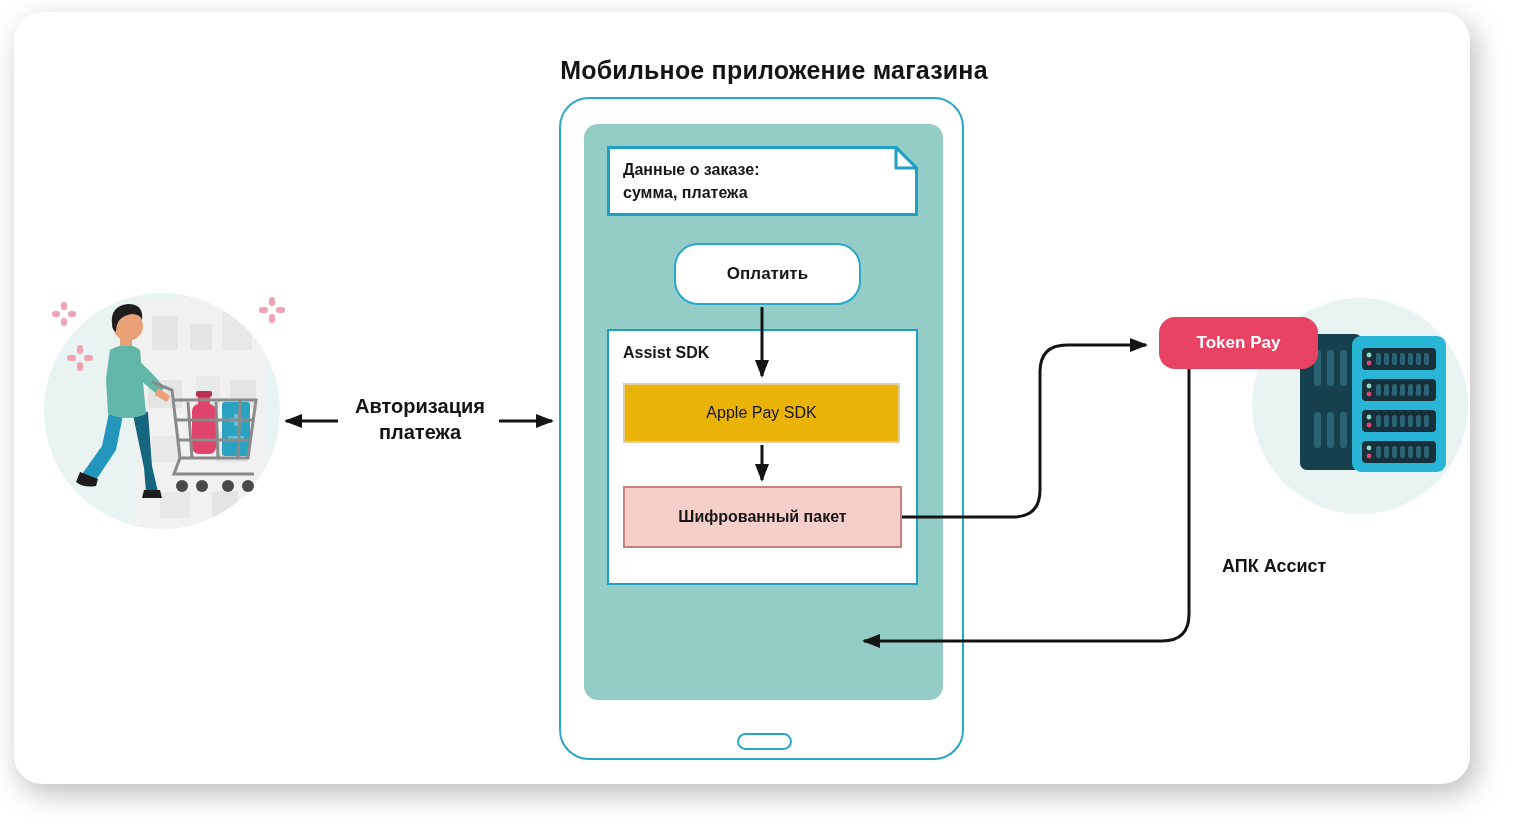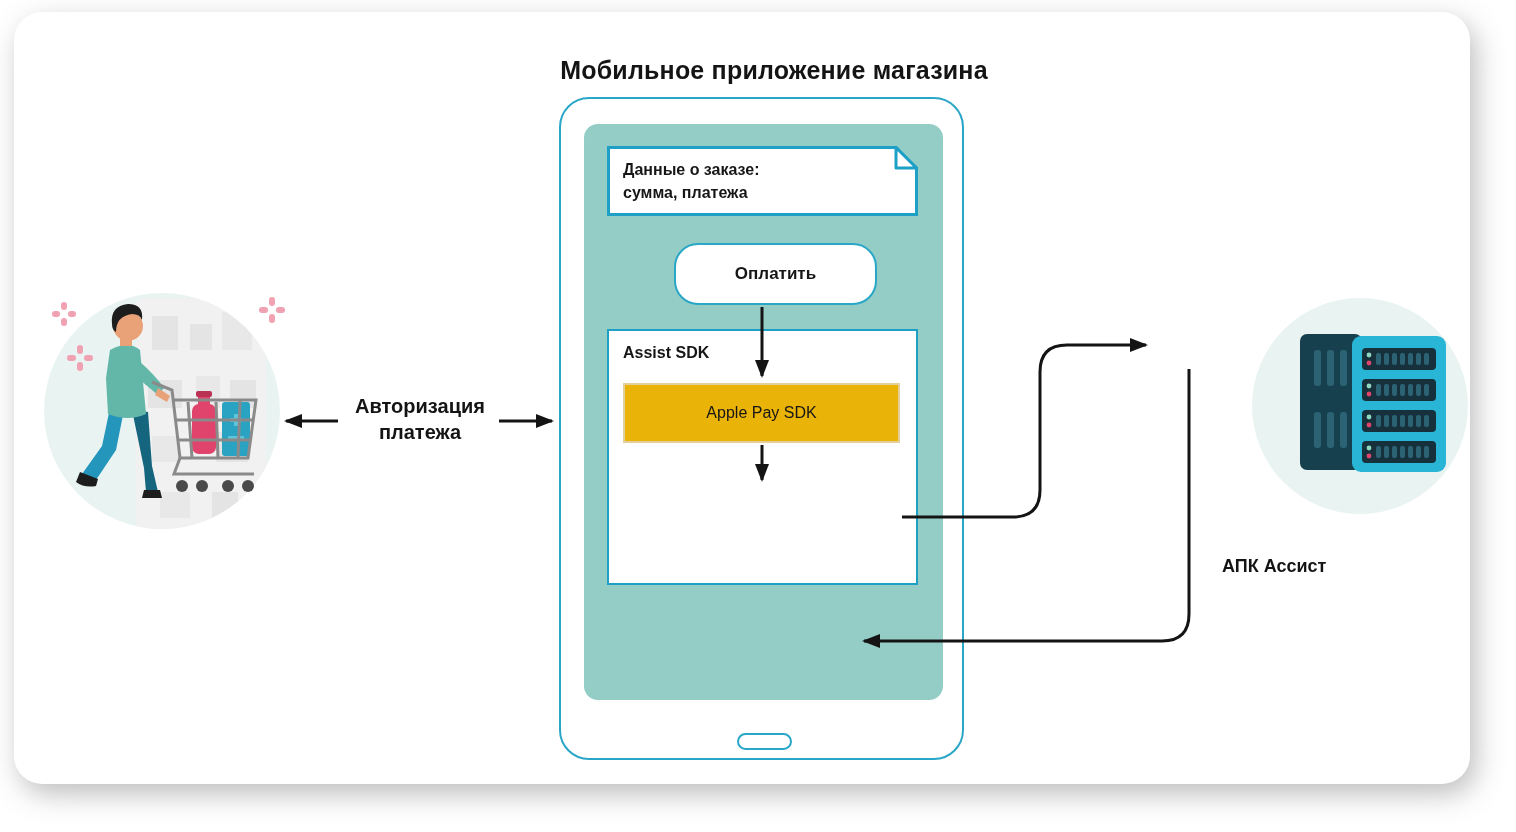--- a/index.html
+++ b/index.html
@@ -33,21 +33,21 @@
 
   
   .doc-box { left:593px; top:134px; width:294px; height:70px; }
   .doc-box svg { display:block; }
   .doc-text {
     position:absolute; left:16px; top:12px; font-size:16px; font-weight:700;
     color:#161616; line-height:1.45;
   }
 
   .pay-btn {
-    left:660px; top:231px; width:203px; height:62px;
+    left:660px; top:231px; width:187px; height:62px;
     background:#fff; border:2.5px solid #2AA6C7; border-radius:24px;
     display:flex; align-items:center; justify-content:center;
     font-size:17px; font-weight:700; color:#161616;
   }
 
   .sdk-box {
     left:593px; top:317px; width:311px; height:256px;
     background:#fff; border:2.5px solid #1E9FC5;
   }
   .sdk-label {
@@ -135,20 +135,21 @@
     </div>
 
     <div class="abs pay-btn">Оплатить</div>
 
     <div class="abs sdk-box">
       <div class="sdk-label">Assist SDK</div>
     </div>
 
     <div class="abs applepay-box">Apple Pay SDK</div>
 
+    <div class="abs packet-box">Шифрованный пакет</div>
 
 
     <div class="abs auth-label">
       <div>Авторизация</div>
       <div>платежа</div>
     </div>
 
     <svg class="abs person-illustration" width="250" height="246" viewBox="0 0 250 246">
       <defs>
         <clipPath id="circClip">
@@ -233,20 +234,21 @@
 
         <g stroke="none" fill="#4a4a4a">
           <circle cx="142" cy="198" r="6"></circle>
           <circle cx="162" cy="198" r="6"></circle>
           <circle cx="188" cy="198" r="6"></circle>
           <circle cx="208" cy="198" r="6"></circle>
         </g>
       </g>
     </svg>
 
+    <div class="abs token-badge">Token Pay</div>
 
     <svg class="abs server-illustration" width="224" height="232" viewBox="0 0 224 232">
       <circle cx="112" cy="114" r="108" fill="#E9F4F2"></circle>
 
       <rect x="52" y="42" width="62" height="136" rx="7" fill="#17404F"></rect>
       <g fill="#2C6374">
         <rect x="66" y="58" width="7" height="36" rx="3"></rect>
         <rect x="79" y="58" width="7" height="36" rx="3"></rect>
         <rect x="92" y="58" width="7" height="36" rx="3"></rect>
         <rect x="66" y="120" width="7" height="36" rx="3"></rect>

